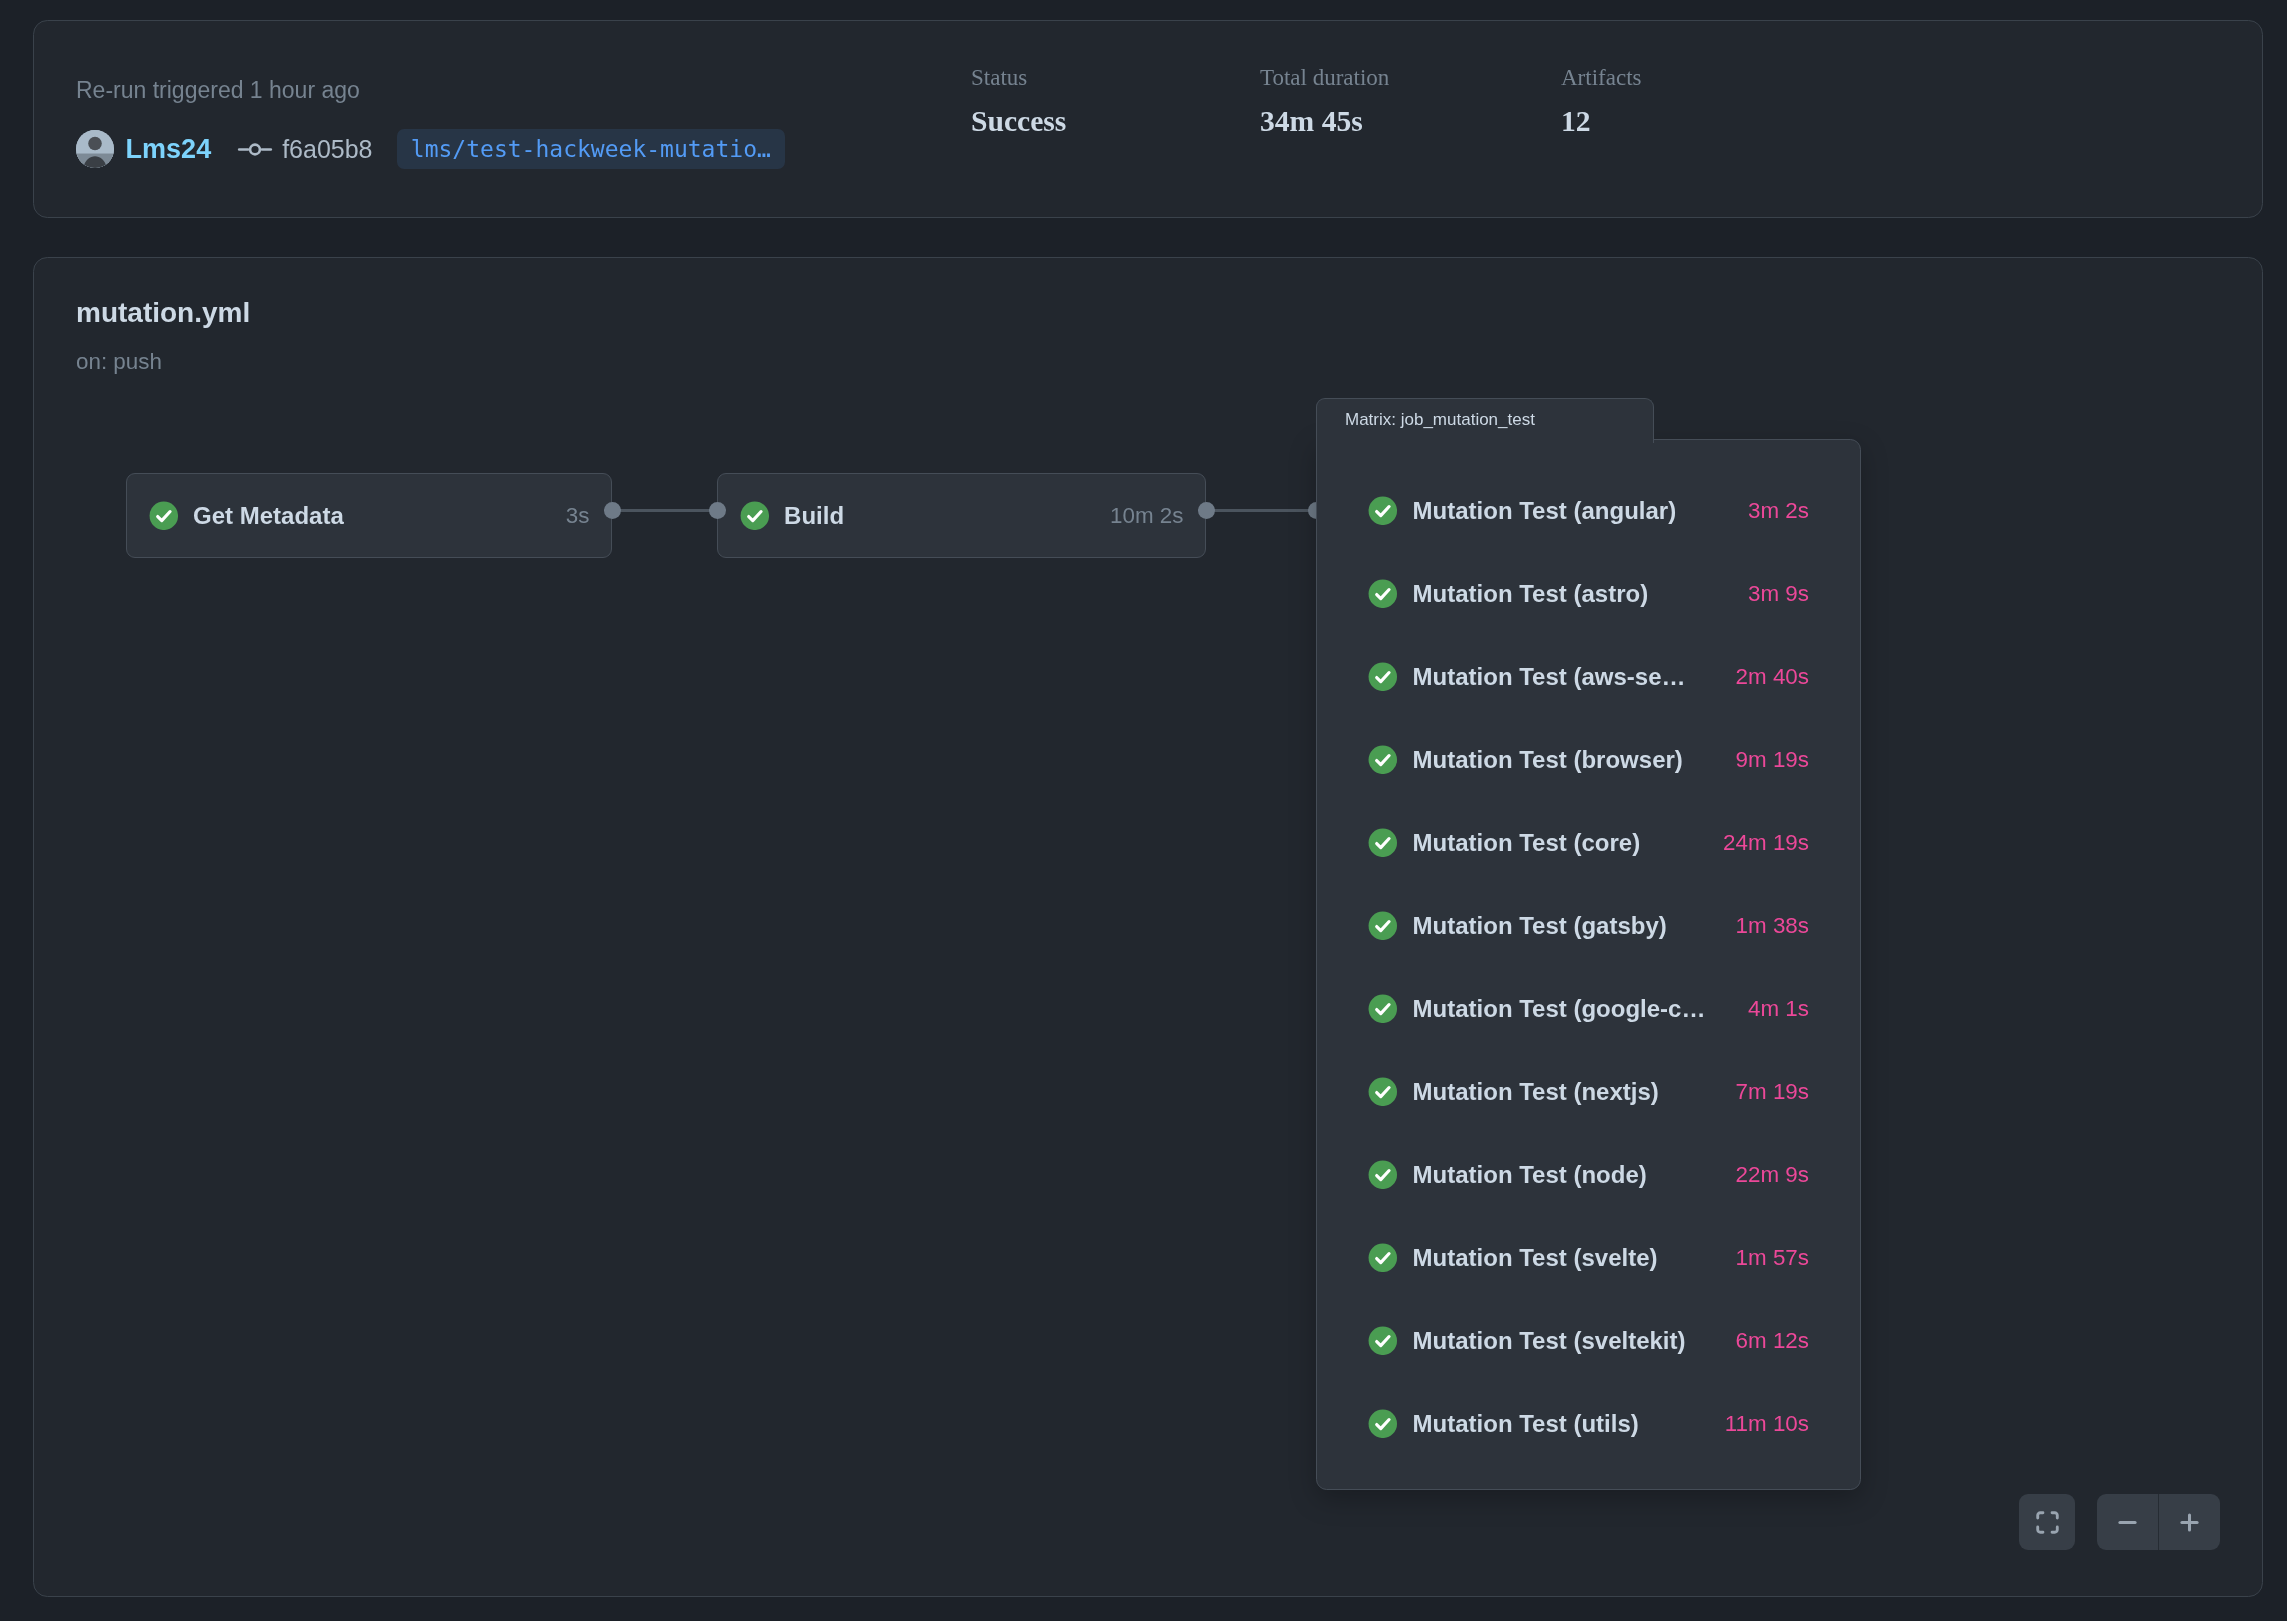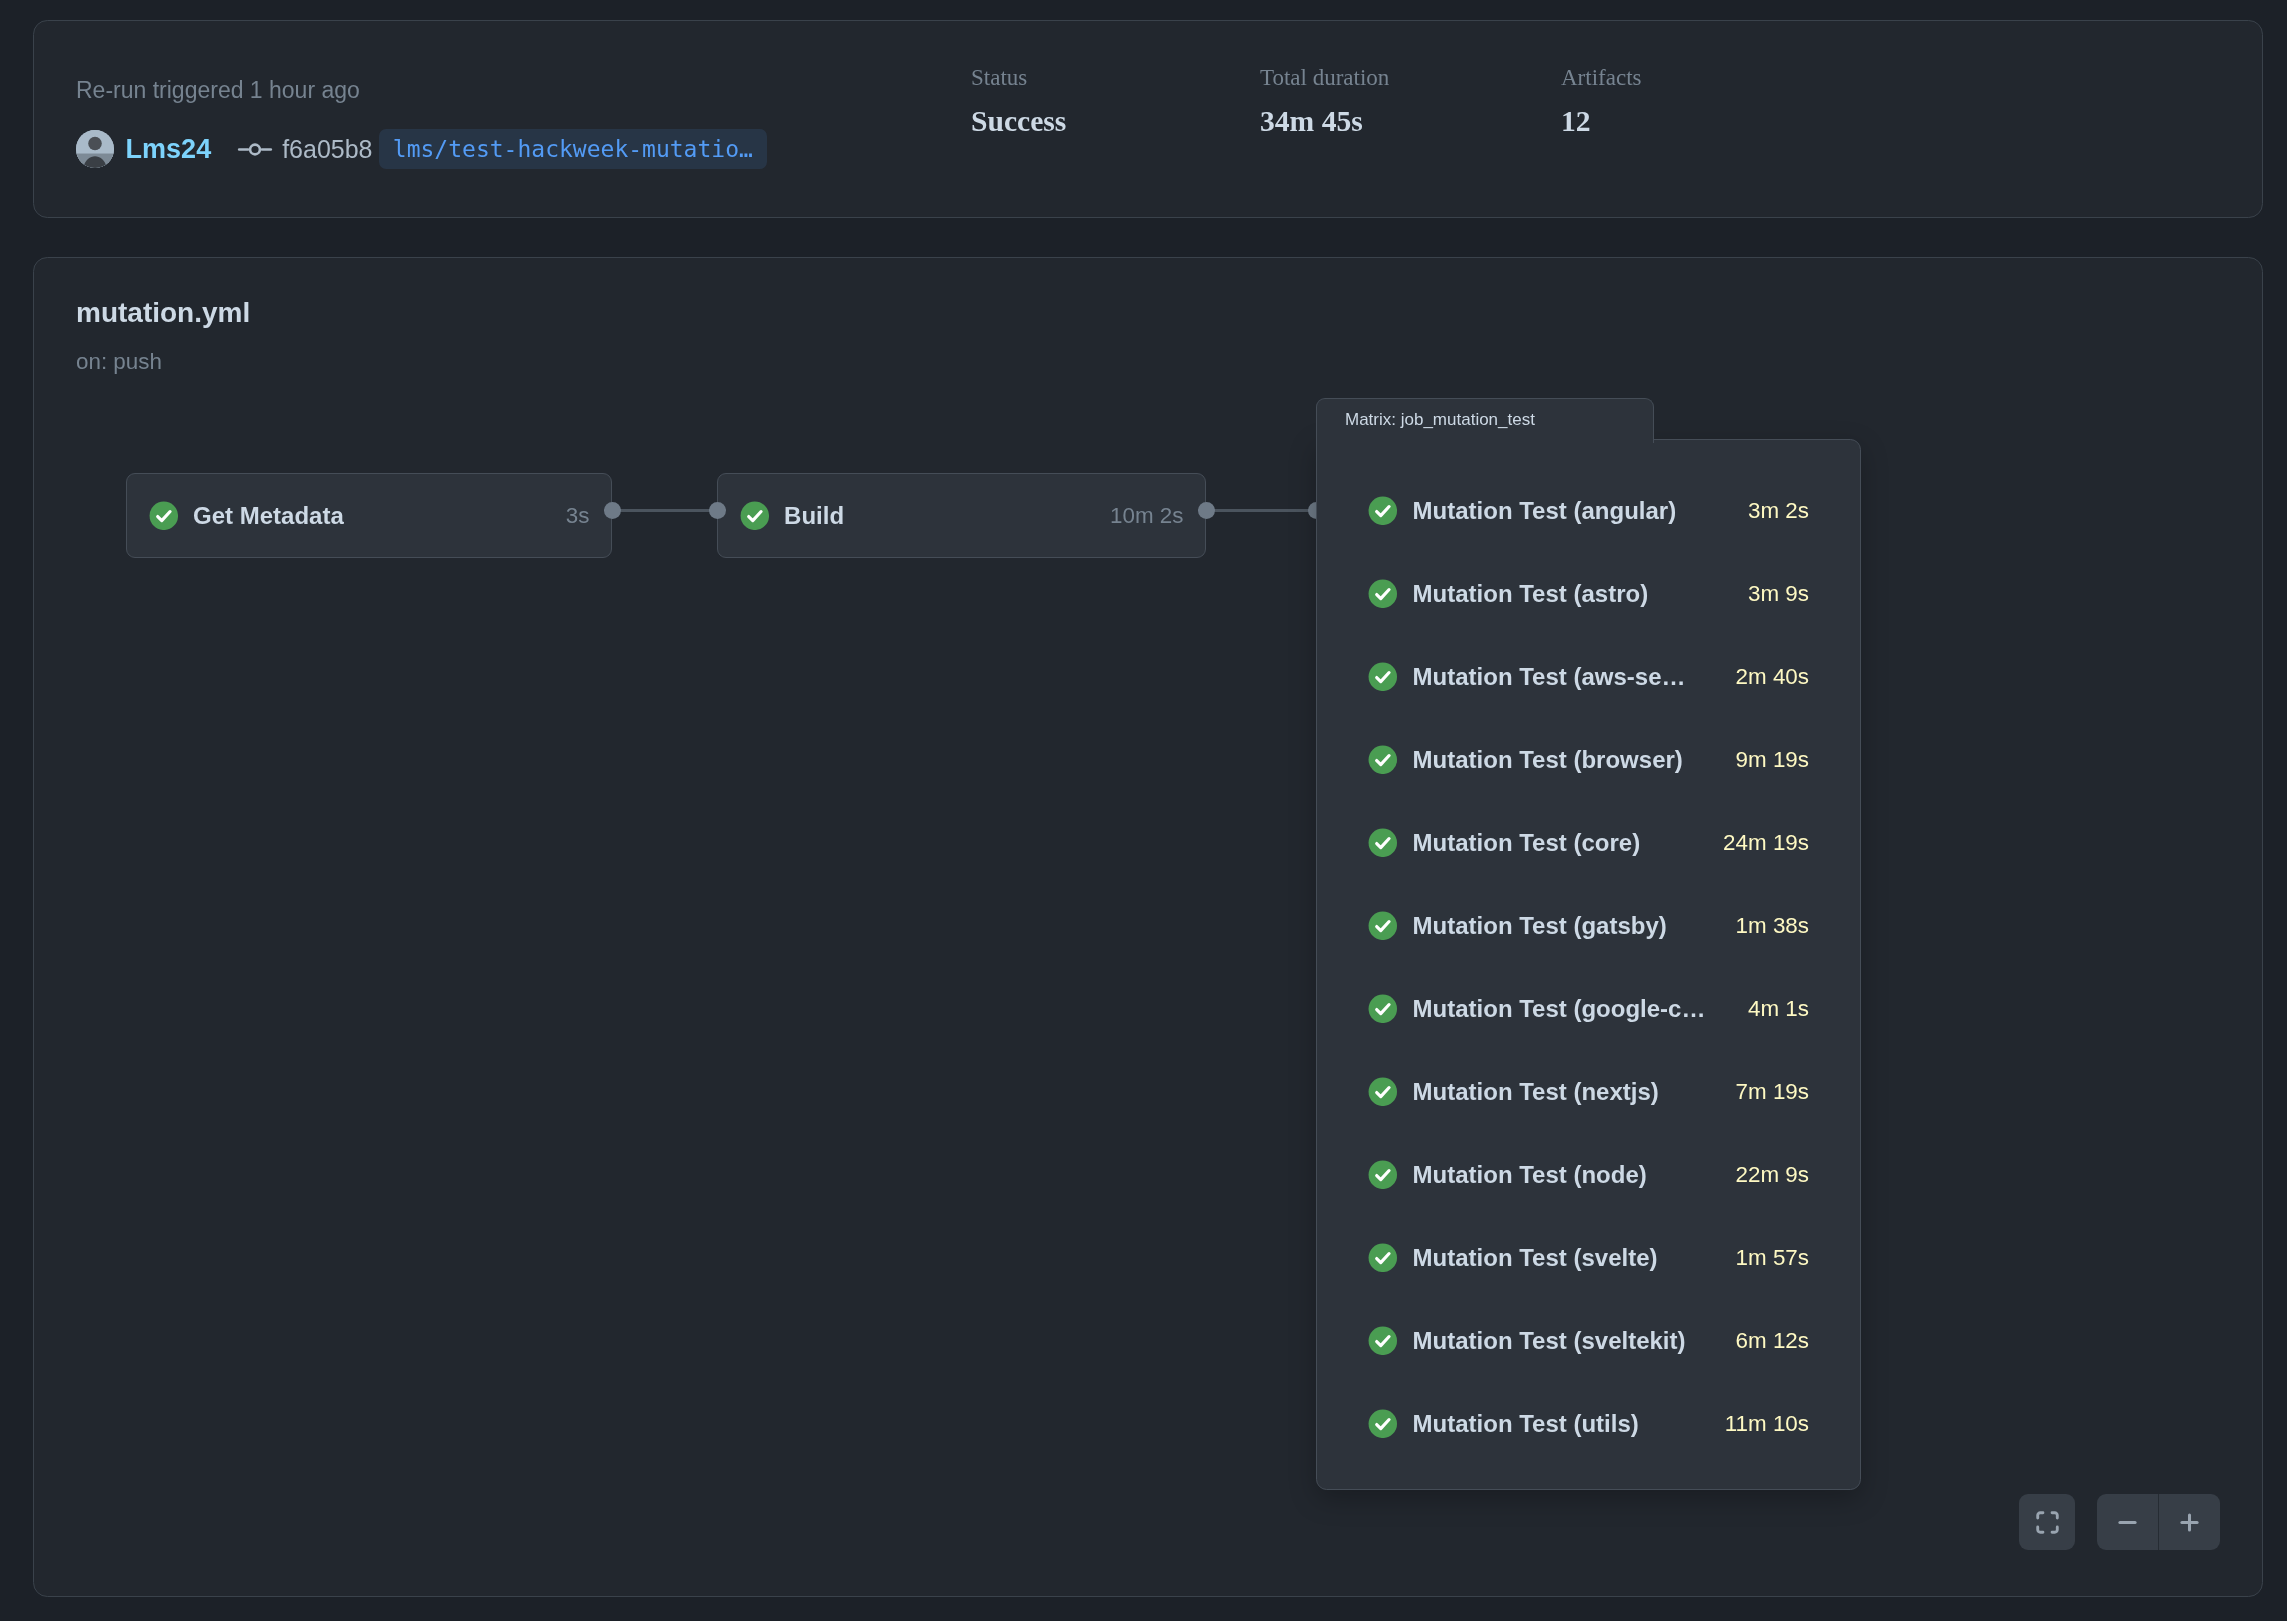--- a/index.html
+++ b/index.html
@@ -21,21 +21,21 @@
   #graph-panel   { left:33px; top:257px; width:2230px; height:1340px; }
 
   
   .rerun-text { position:absolute; left:42px; top:56px; font-size:23px; color:#768390; }
   .commit-row { position:absolute; left:42px; top:106px; height:45px; display:flex; align-items:center; }
   .avatar { width:38px; height:38px; border-radius:50%; overflow:hidden; background:#a9bac9; flex:0 0 auto; }
   .user-name { margin-left:11.6px; font-size:27px; font-weight:bold; color:#7dd3fc; }
   .commit-icon { margin-left:25px; display:flex; align-items:center; }
   .commit-sha { margin-left:8px; font-size:25px; color:#adbac7; }
   .branch-badge {
-    margin-left:6px;
+    margin-left:24px;
     font-family:"DejaVu Sans Mono","Liberation Mono", monospace;
     font-size:23px; color:#539bf5;
     background:rgba(83,155,245,0.12);
     border-radius:7.2px;
     padding:7.2px 14.3px;
     cursor:pointer;
   }
   .stat { position:absolute; top:44px;font-family:Liberation Serif, serif; }
   .stat-label { font-size:23px; color:#768390; }
   .stat-value { margin-top:14.3px; font-size:29.6px; font-weight:bold; color:#cdd9e5; }
@@ -97,21 +97,21 @@
     padding-top:29px;
   }
   .mrow {
     height:83px;
     display:flex; align-items:center;
     padding:0 51px;
     cursor:pointer;
   }
   .mrow .check { flex:0 0 auto; display:flex; }
   .mlabel { margin-left:15px; font-size:24px; font-weight:600; color:#cdd9e5; white-space:nowrap; }
-  .mdur { margin-left:auto; font-size:22.4px; color:#fef9c3; white-space:nowrap; padding-left:12.5px;text-align:center; }
+  .mdur { margin-left:auto; font-size:22.4px; color:#ec4899; white-space:nowrap; padding-left:12.5px;text-align:center; }
 
   
   .ctl-btn {
     position:absolute;
     height:56px;
     background:#373e47;
     border-radius:9px;
     display:flex; align-items:center; justify-content:center;
     cursor:pointer;
   }

